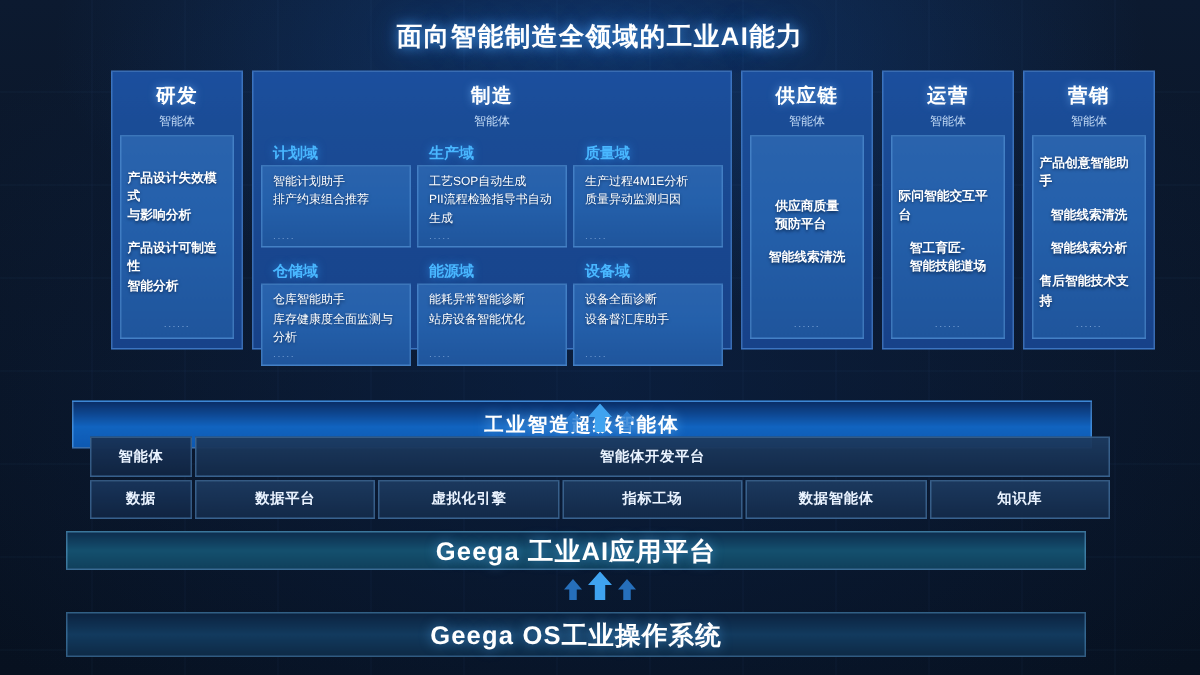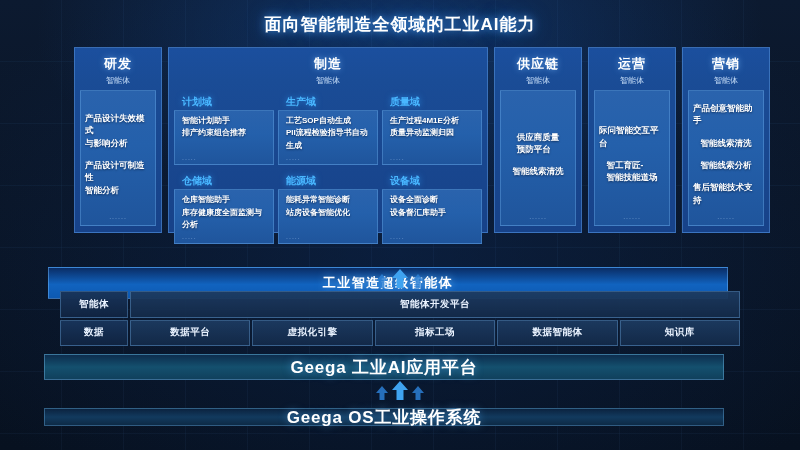--- a/index.html
+++ b/index.html
@@ -93,21 +93,21 @@
     background:linear-gradient(180deg,#2a63ad 0%,#2460ab 45%,#1f559c 100%);
     border:1px solid rgba(130,195,255,.30);
     position:relative; padding:4px 7px 12px 7px;
   }
   .domain-card .dlabel{
     position:absolute; left:7px; top:-16px;
     font-size:10px; font-weight:bold; color:#49b7ff;
     text-shadow:0 0 6px rgba(50,160,255,.6);
   }
   .domain-card .ditem{
-    font-size:8px; color:#ffffff; line-height:1.55; font-weight:bold;
+    font-size:8px; color:#ffffff; line-height:1.55; font-weight:normal;
     text-shadow:0 1px 2px rgba(0,20,50,.6);
   }
   .domain-card .dots{
     position:absolute; bottom:3px; left:7px;
     font-size:7px; color:rgba(190,220,255,.5); letter-spacing:1px;
   }
   .mfg-row.r1{ margin-top:20px; }
   .mfg-row.r2{ margin-top:20px; }
 
   
@@ -152,21 +152,21 @@
     display:flex; align-items:center; justify-content:center;
     font-size:17px; font-weight:bold; letter-spacing:.8px;
     text-shadow:0 0 8px rgba(90,180,255,.6);
   }
   .geega-app{
     top:354px;
     background:linear-gradient(180deg,#0d2d4e 0%,#14506e 50%,#10405c 100%);
     border:1px solid rgba(110,185,230,.45);
   }
   .geega-os{
-    top:408px; height:18px;
+    top:408px; height:30px;
     background:linear-gradient(180deg,#0b2340 0%,#123a5e 50%,#0d2a46 100%);
     border:1px solid rgba(100,170,220,.42);
   }
 </style>
 </head>
 <body>
 
 <div class="bg-glow"></div>
 <div class="bg-grid"></div>
 

